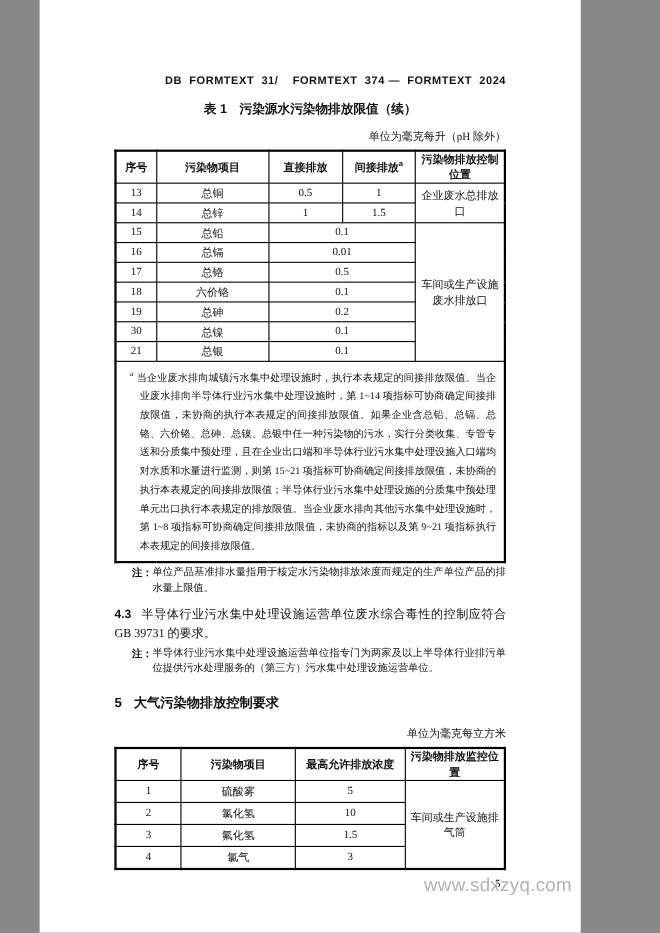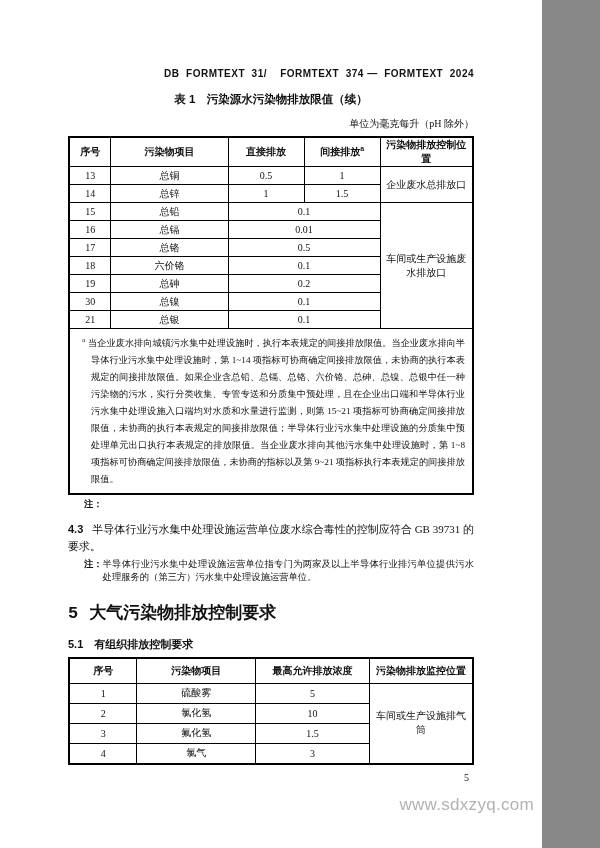--- a/index.html
+++ b/index.html
@@ -1,24 +1,25 @@
 <!DOCTYPE html>
 <html><head>
 <meta charset="utf-8">
 <style>
   html,body{margin:0;padding:0;background:#888;}
   .page{
     position:relative;
-    width:542px;height:848px;
+    width:492px;height:848px;
     background:#ffffff;
     font-family:"Liberation Serif","DejaVu Serif",serif;
     color:#111;
     box-sizing:border-box;
     padding:0 68px;
     overflow:hidden;
+    margin-left:36px;
   }
   .hdr-code{
     padding-top:68px;
     text-align:right;
     font-family:"Liberation Sans","DejaVu Sans",sans-serif;
     font-weight:bold;
     font-size:10px;
     letter-spacing:.5px;
     white-space:pre;
   }
@@ -86,23 +87,23 @@
     line-height:13.5px;
   }
   .note .nlabel{
     font-family:"Liberation Sans","DejaVu Sans",sans-serif;
     font-weight:bold;
     flex:0 0 auto;
   }
   .note .ntext{ text-align:justify; }
   .h1{
     margin-top:16px;
-    font-family:Liberation Mono, monospace;
-    font-weight:bold;
-    font-size:17px;
+    font-family:Liberation Sans, sans-serif;
+    font-weight:bold;
+    font-size:12px;
   }
   .h2{
     margin-top:13px;
     font-family:"Liberation Sans","DejaVu Sans",sans-serif;
     font-weight:bold;
     font-size:11px;
   }
   .h1 .num,.h2 .num{ margin-right:11px; }
   .caption2{ margin-top:11px; }
   .unit2{ margin-top:12px; }
@@ -200,35 +201,36 @@
       </tr>
       <tr>
         <td colspan="5" class="fnote"><span class="sup">a</span><span>当企业废水排向城镇污水集中处理设施时，执行本表规定的间接排放限值。当企业废水排向半导体行业污水集中处理设施时，第 1~14 项指标可协商确定间接排放限值，未协商的执行本表规定的间接排放限值。如果企业含总铅、总镉、总铬、六价铬、总砷、总镍、总银中任一种污染物的污水，实行分类收集、专管专送和分质集中预处理，且在企业出口端和半导体行业污水集中处理设施入口端均对水质和水量进行监测，则第 15~21 项指标可协商确定间接排放限值，未协商的执行本表规定的间接排放限值；半导体行业污水集中处理设施的分质集中预处理单元出口执行本表规定的排放限值。当企业废水排向其他污水集中处理设施时，第 1~8 项指标可协商确定间接排放限值，未协商的指标以及第 9~21 项指标执行本表规定的间接排放限值。</span></td>
       </tr>
     </tbody>
   </table>
 
 
   <div class="note">
       <span class="nlabel">注：</span>
+      <span class="ntext">单位产品基准排水量指用于核定水污染物排放浓度而规定的生产单位产品的排水量上限值。</span>
     </div>
 
   <div class="clause"><span class="num">4.3</span><span>半导体行业污水集中处理设施运营单位废水综合毒性的控制应符合 GB 39731 的要求。</span></div>
 
   <div class="note">
       <span class="nlabel">注：</span>
       <span class="ntext">半导体行业污水集中处理设施运营单位指专门为两家及以上半导体行业排污单位提供污水处理服务的（第三方）污水集中处理设施运营单位。</span>
     </div>
 
   <div class="h1"><span class="num">5</span><span>大气污染物排放控制要求</span></div>
 
-  <div class="h2"><span class="num">5.1</span><span>有组织排放控制要求</span></div>
-
-
-
+
+
+
+  <div class="unit-note unit2">单位为毫克每立方米</div>
 
   <table class="t2">
     <tbody>
       <tr>
         <th class="c1">序号</th>
         <th class="c2">污染物项目</th>
         <th class="c3">最高允许排放浓度</th>
         <th class="c4">污染物排放监控位置</th>
       </tr>
       <tr>

